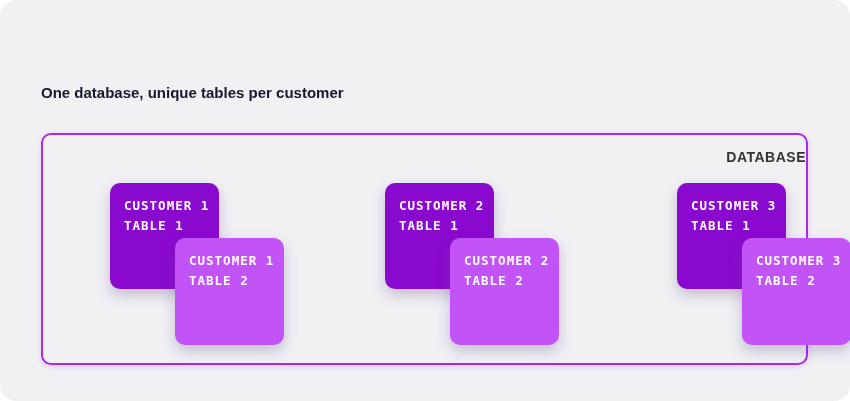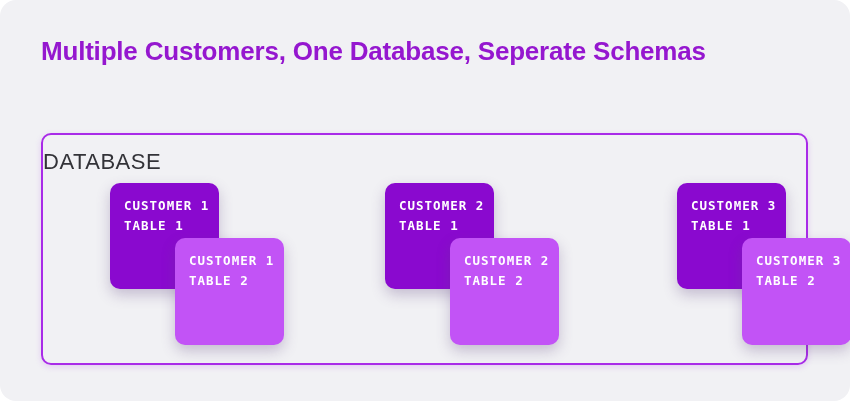--- a/index.html
+++ b/index.html
@@ -36,22 +36,22 @@
   }
   .db-box{
     position:absolute;left:41px;top:133px;
     width:767px;height:232px;
     border:2px solid var(--db-border);
     border-radius:10px;
     box-shadow:0 2px 6px rgba(169,43,232,0.18);
   }
   .db-label{
     position:absolute;left:0;right:0;top:14px;
-    text-align:left;
-    font-size:22px;font-weight:400;
+    text-align:right;
+    font-size:14px;font-weight:700;
     letter-spacing:0.5px;
     color:var(--db-label-color);
   }
   .group{
     position:absolute;top:48px;
     width:216px;height:164px;
   }
   .group.g0{left:31px;}
   .group.g1{left:306px;}
   .group.g2{left:598px;}
@@ -69,21 +69,21 @@
     margin-left:36px;
   }
   .card.dark{left:0;top:0;background:var(--dark-card);z-index:1;}
   .card.light{left:65px;top:55px;background:var(--light-card);z-index:2;height:107px;}
 </style>
 </head>
 <body>
 
 <div class="panel">
 
-  <h1 class="title">Multiple Customers, One Database, Seperate Schemas</h1>
+  <p class="subtitle">One database, unique tables per customer</p>
 
   <div class="db-box">
     <div class="db-label">DATABASE</div>
 
     <div class="group g0">
       <div class="card dark">
         <div>CUSTOMER 1</div>
         <div>TABLE 1</div>
       </div>
       <div class="card light">

